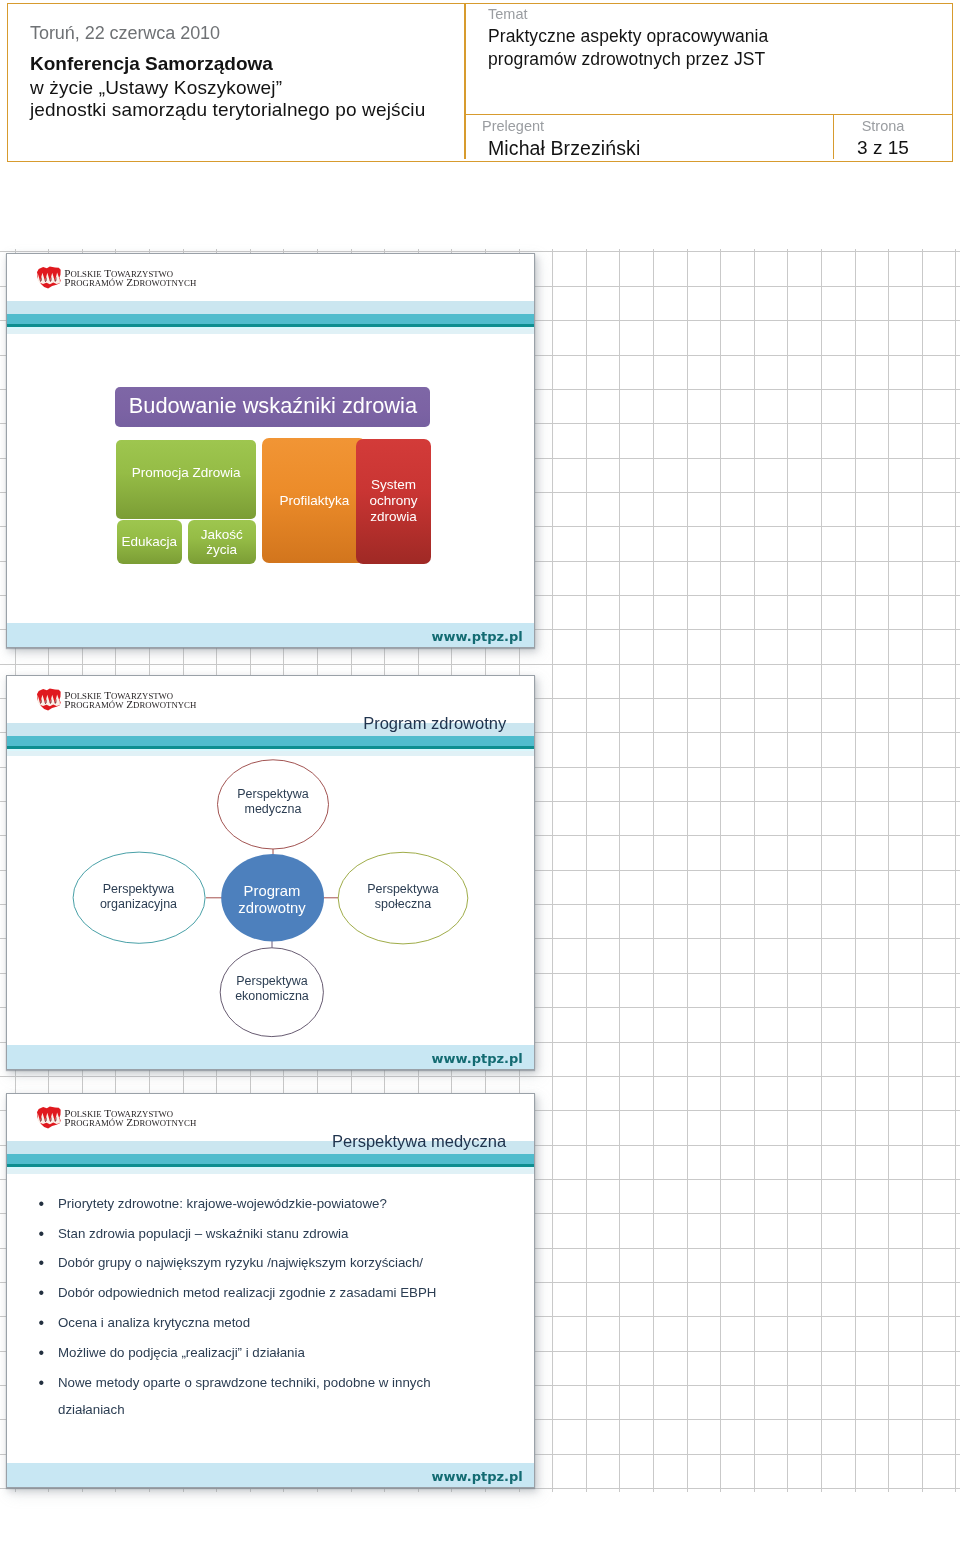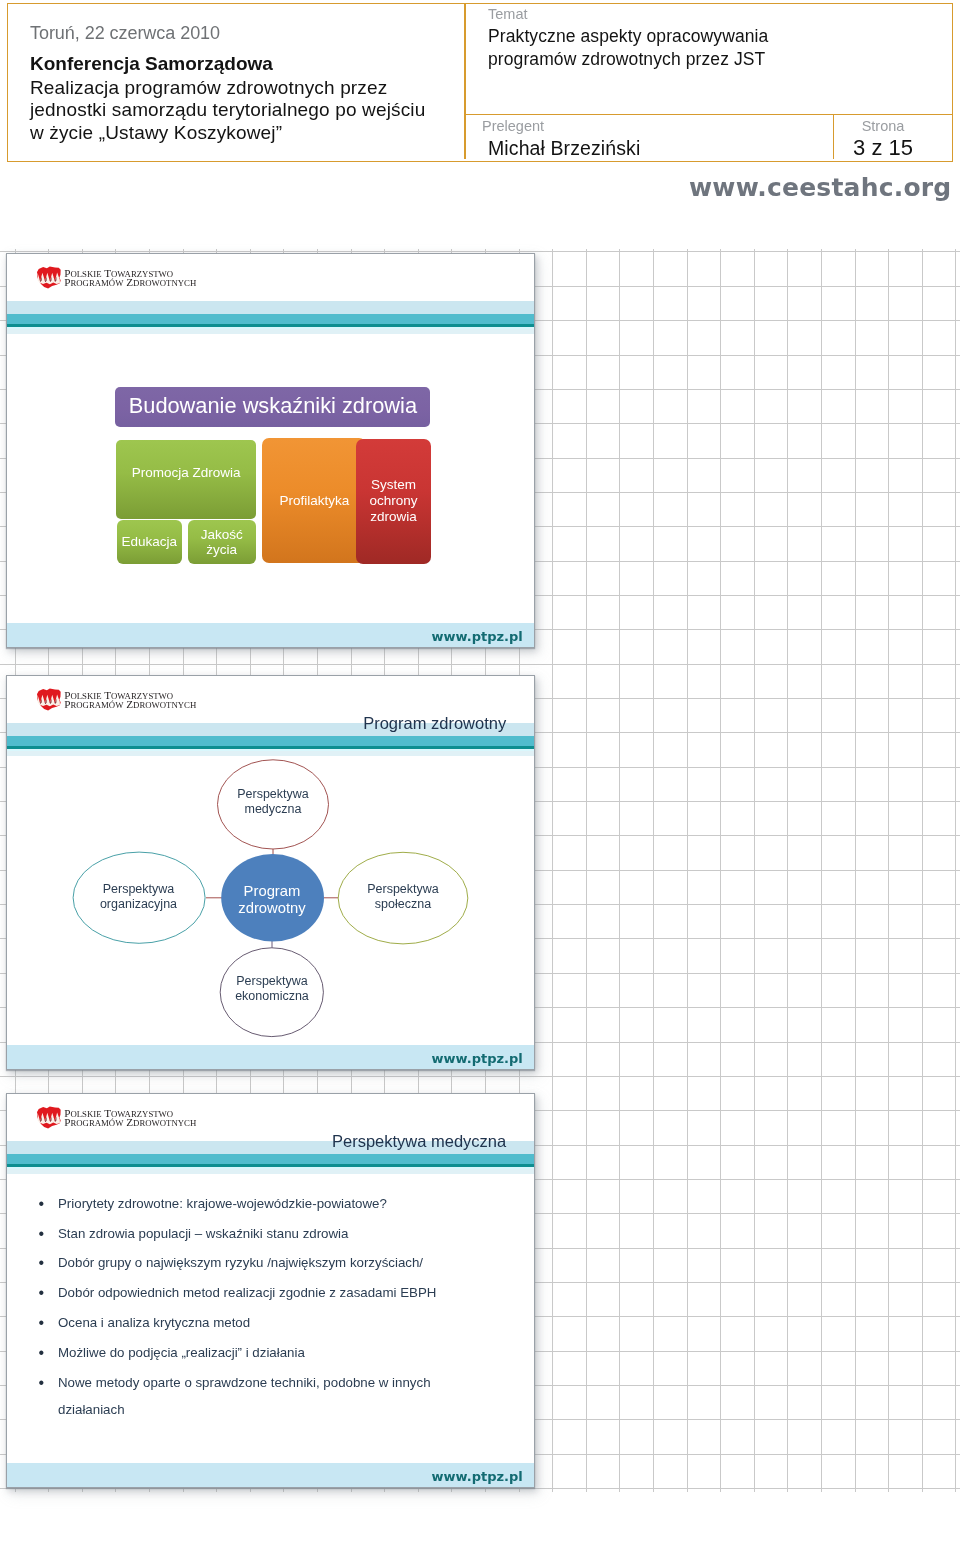--- a/index.html
+++ b/index.html
@@ -17,21 +17,21 @@
   .place-date{position:absolute;left:22px;top:20.5px;font-size:18px;line-height:18px;color:#6f7275;letter-spacing:-0.05px;}
   .conf{position:absolute;left:22px;top:50.3px;font-size:19px;line-height:19px;font-weight:bold;color:#131313;letter-spacing:0px;}
   .sub{position:absolute;left:22px;top:73.3px;font-size:19px;color:#131313;line-height:22.6px;width:430px;letter-spacing:0.15px;white-space:nowrap;}
 
   .lbl{font-size:14.5px;color:#9a9da1;letter-spacing:0px;}
   .topic-label{position:absolute;left:23px;top:3px;line-height:14.5px;}
   .topic{position:absolute;left:23px;top:21.5px;font-size:17.5px;color:#131313;line-height:22.6px;letter-spacing:0.1px;white-space:nowrap;}
   .speaker-label{position:absolute;left:17px;top:115.5px;line-height:14.5px;}
   .speaker{position:absolute;left:23px;top:137.3px;font-size:19.5px;line-height:14px;color:#131313;letter-spacing:0.1px;}
   .page-label{position:absolute;left:368px;top:115.5px;width:100px;text-align:center;line-height:14.5px;}
-  .page-value{position:absolute;left:368px;top:137.3px;width:100px;text-align:center;font-size:22px;line-height:14px;color:#131313;}
+  .page-value{position:absolute;left:368px;top:137.3px;width:100px;text-align:center;font-size:19px;line-height:14px;color:#131313;}
 
   .site{position:absolute;left:0;top:174.8px;width:951.4px;text-align:right;font-family:"DejaVu Sans",sans-serif;font-size:25px;line-height:25px;font-weight:bold;color:#6f757e;letter-spacing:0.2px;}
 
   
   .grid{position:absolute;left:0;top:249px;width:960px;height:1243px;overflow:hidden;}
   .gv{position:absolute;top:0;bottom:0;width:1px;background:#c9c9c9;}
   .gh{position:absolute;left:0;right:0;height:1px;background:#c9c9c9;}
 
   
   .slide{position:absolute;left:6px;width:529px;height:395px;box-sizing:border-box;
@@ -111,40 +111,38 @@
 
   <div class="hdr">
     <div class="vdiv"></div>
     <div class="hdiv"></div>
     <div class="vdiv2"></div>
 
     <div class="hdr-left">
       <div class="place-date">Toruń, 22 czerwca 2010</div>
       <div class="conf">Konferencja Samorządowa</div>
       <div class="sub">
-        <div>Realizacja programów zdrowotnych przez</div>
+        <div>w życie „Ustawy Koszykowej”</div>
         <div>jednostki samorządu terytorialnego po wejściu</div>
-        <div>w życie „Ustawy Koszykowej”</div>
       </div>
     </div>
 
     <div class="hdr-right">
       <div class="lbl topic-label">Temat</div>
       <div class="topic">
         <div>Praktyczne aspekty opracowywania</div>
         <div>programów zdrowotnych przez JST</div>
       </div>
       <div class="lbl speaker-label">Prelegent</div>
       <div class="speaker">Michał Brzeziński</div>
       <div class="lbl page-label">Strona</div>
       <div class="page-value">3 z 15</div>
     </div>
   </div>
 
-  <div class="site">www.ceestahc.org</div>
 
   <div class="grid">
       <i class="gv" style="left:14.6px"></i>
       <i class="gv" style="left:48.2px"></i>
       <i class="gv" style="left:81.8px"></i>
       <i class="gv" style="left:115.4px"></i>
       <i class="gv" style="left:149.0px"></i>
       <i class="gv" style="left:182.6px"></i>
       <i class="gv" style="left:216.2px"></i>
       <i class="gv" style="left:249.8px"></i>

